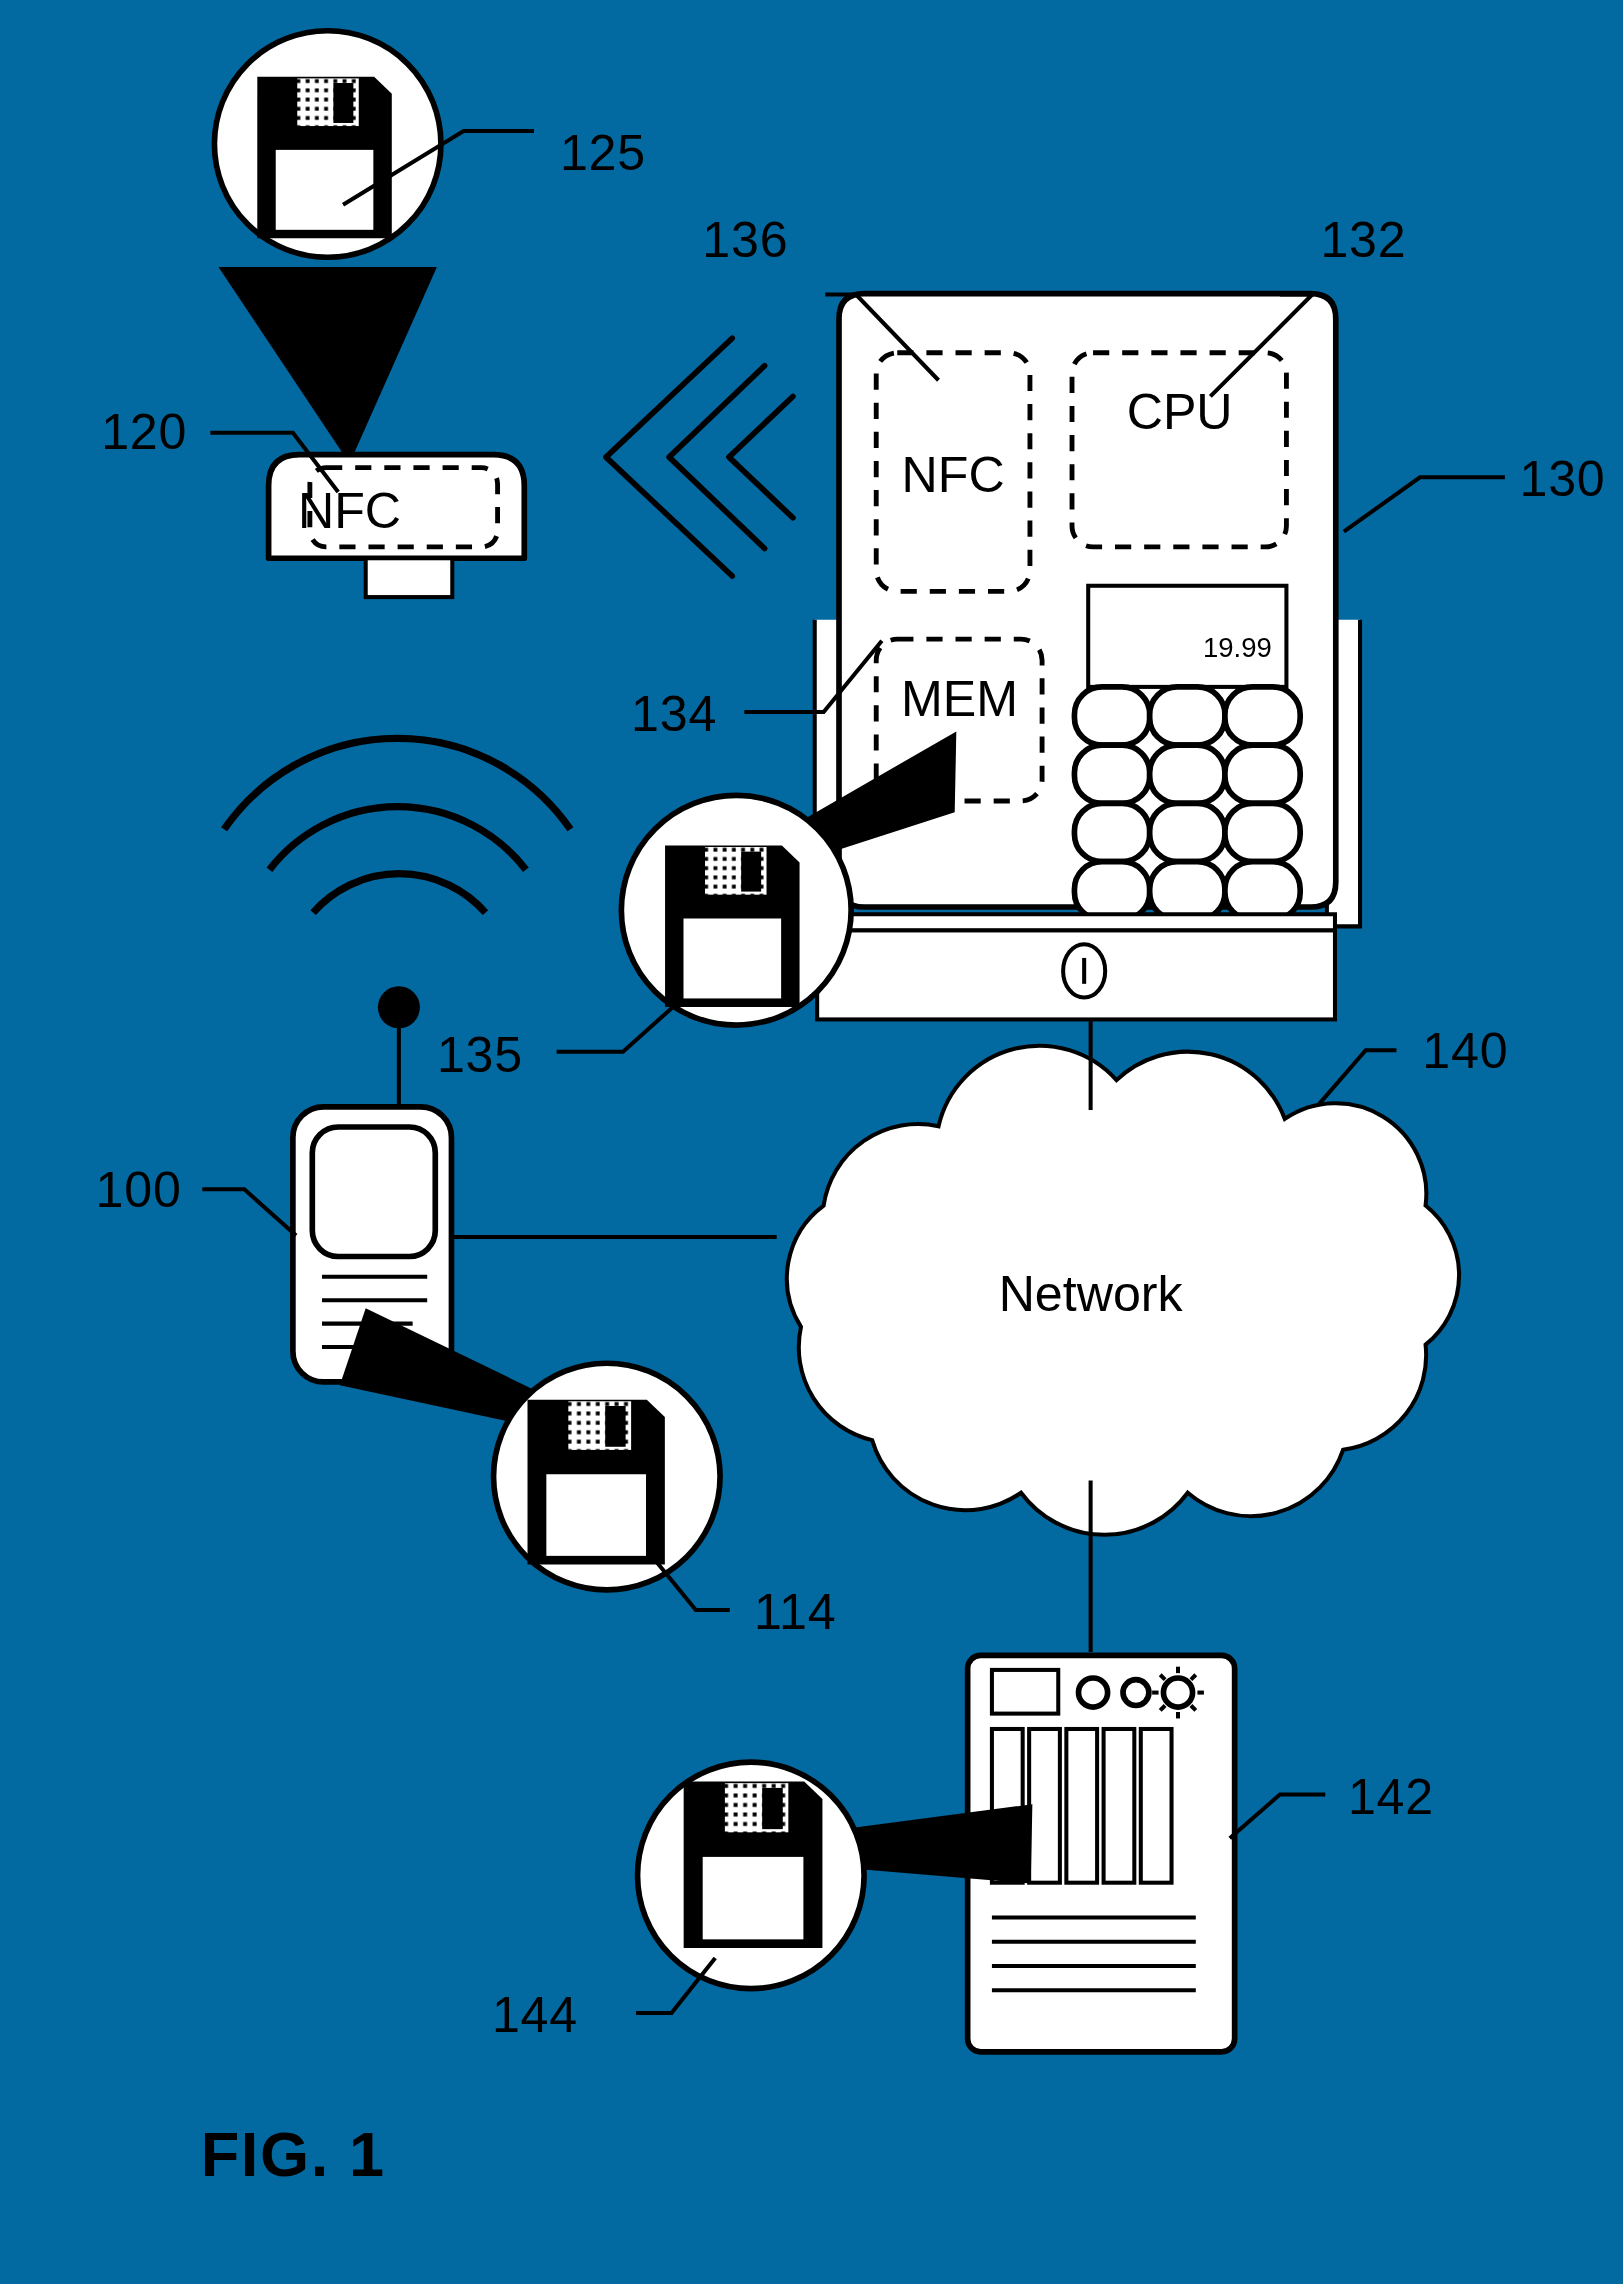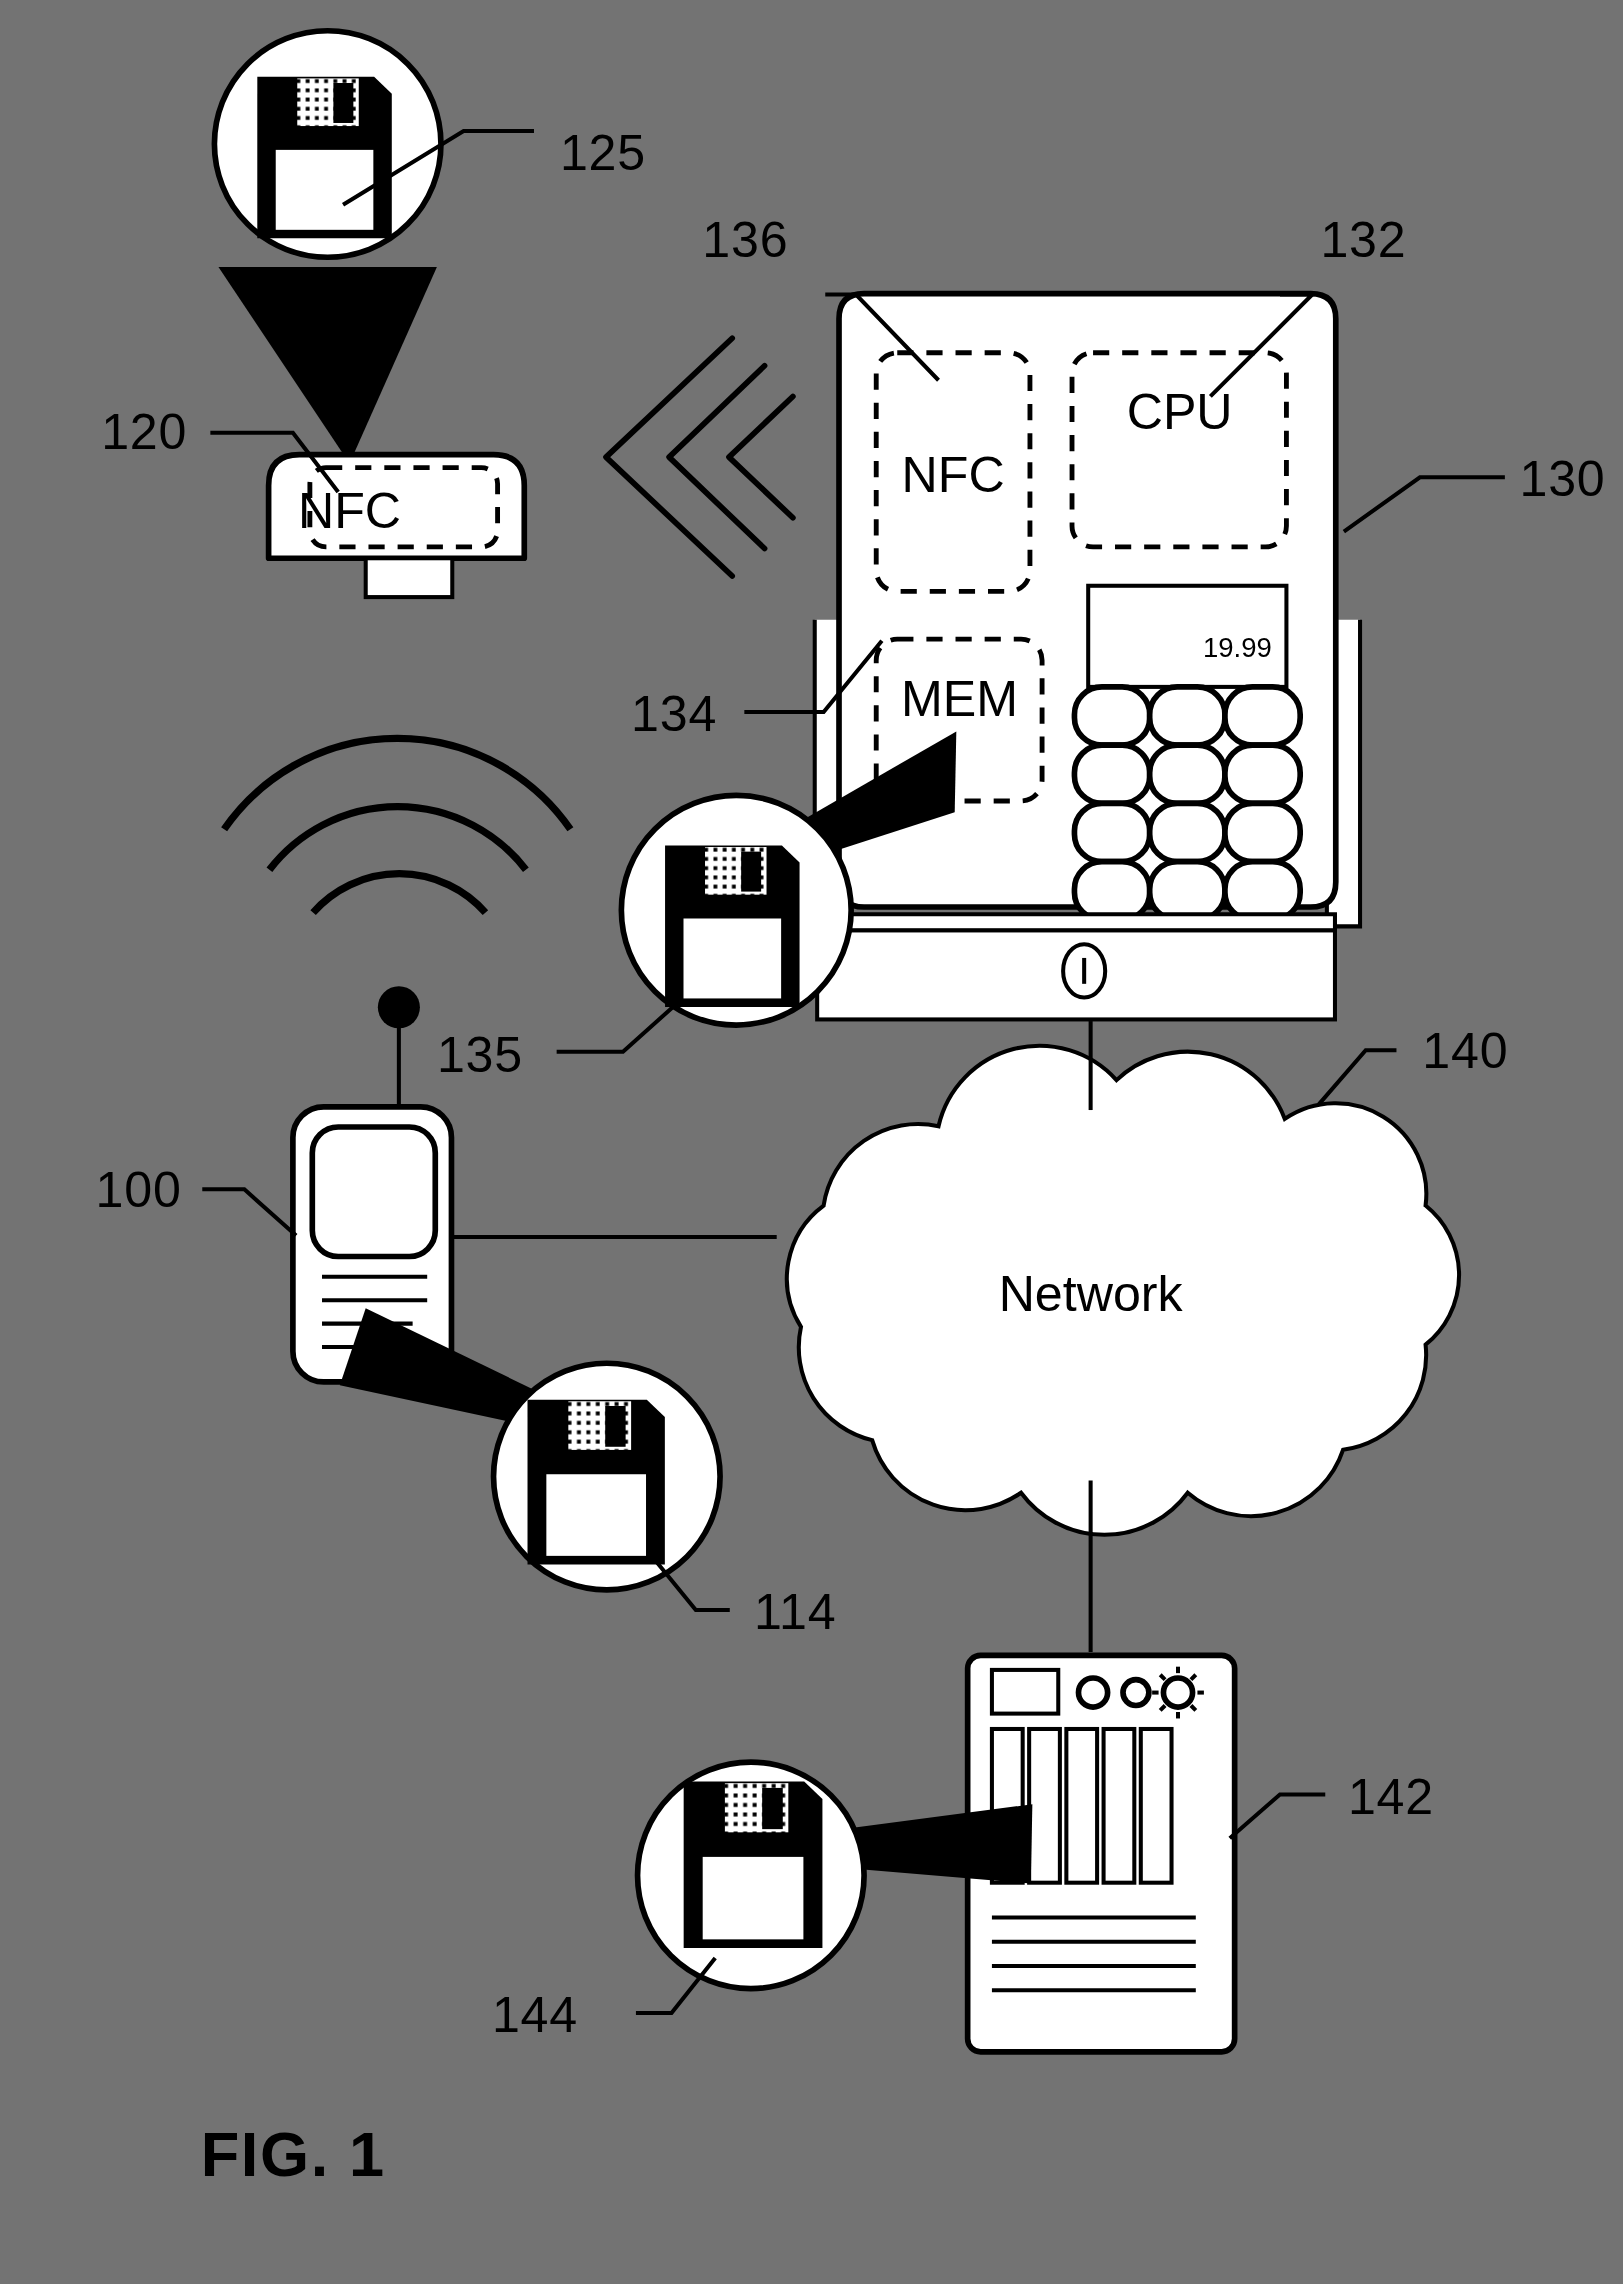--- a/index.html
+++ b/index.html
@@ -8,21 +8,21 @@
     background: #ffffff;
   }
   body {
     font-family: "Liberation Sans", sans-serif;
     color: #000000;
   }
   #figure-root {
     position: relative;
     width: 1623px;
     height: 2284px;
-    background: #737373;
+    background: #0369a1;
     overflow: hidden;
   }
   #figure-svg {
     position: absolute;
     top: 0;
     left: 0;
     width: 1623px;
     height: 2284px;
   }
   .ln-thin {

